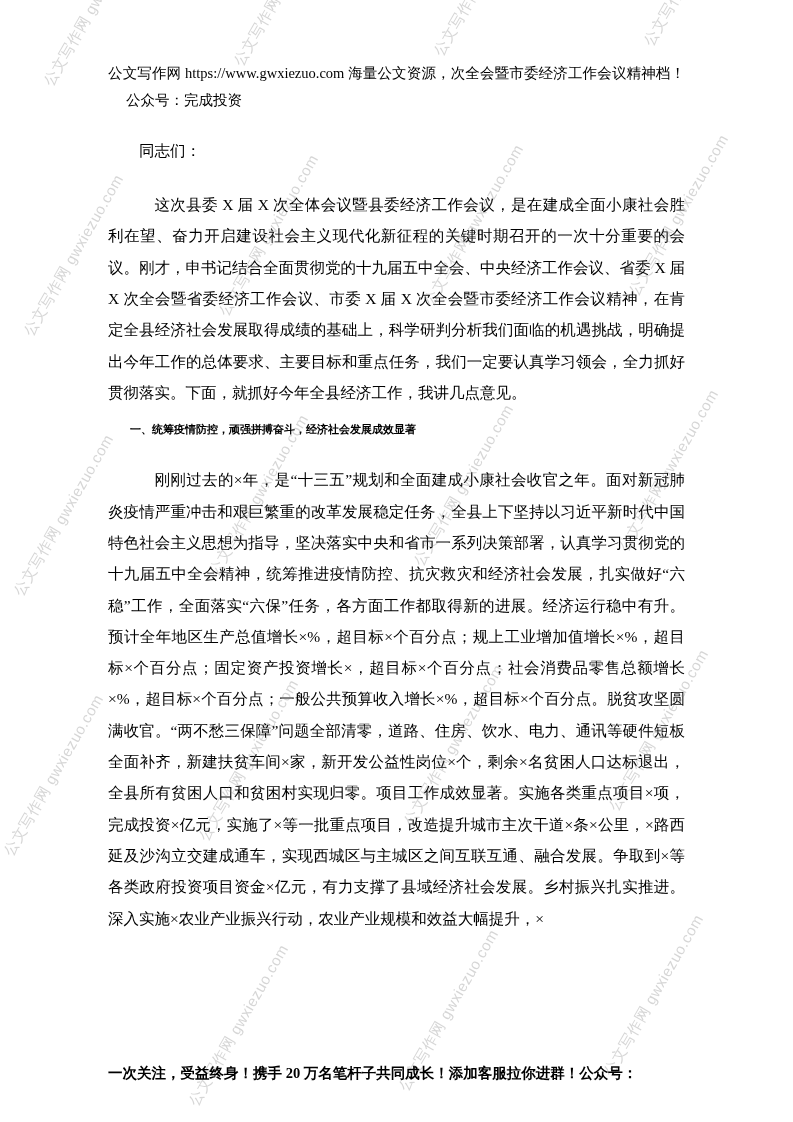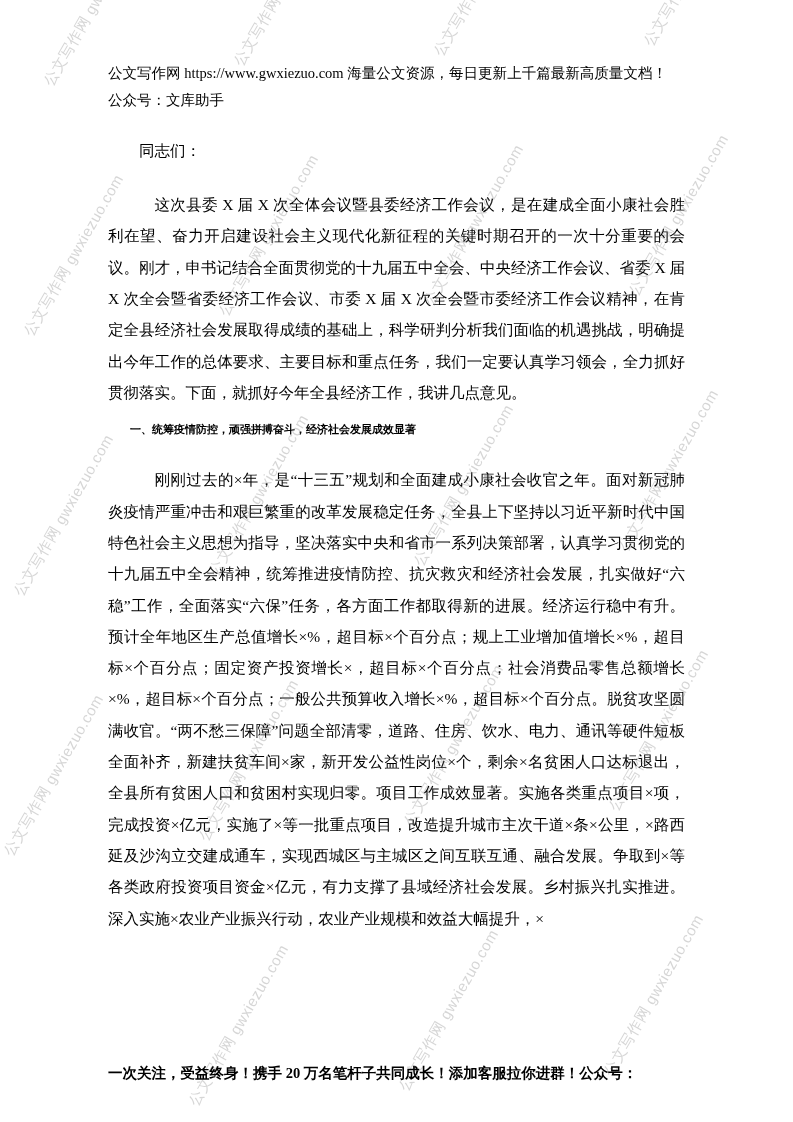--- a/index.html
+++ b/index.html
@@ -126,21 +126,21 @@
     <div class="wm" style="left:0px; top:850px;">公文写作网 gwxiezuo.com</div>
     <div class="wm" style="left:195px; top:835px;">公文写作网 gwxiezuo.com</div>
     <div class="wm" style="left:400px; top:820px;">公文写作网 gwxiezuo.com</div>
     <div class="wm" style="left:605px; top:805px;">公文写作网 gwxiezuo.com</div>
     <div class="wm" style="left:185px; top:1100px;">公文写作网 gwxiezuo.com</div>
     <div class="wm" style="left:395px; top:1085px;">公文写作网 gwxiezuo.com</div>
     <div class="wm" style="left:600px; top:1070px;">公文写作网 gwxiezuo.com</div>
   </div>
 
   <div class="header-note">
-    <span>公文写作网 https://www.gwxiezuo.com 海量公文资源，每日更新上千篇最新高质量文</span><span>档！</span><span class="gap"></span><span>公众号：文库助手</span>
+    <span>公文写作网 https://www.gwxiezuo.com 海量公文资源，次全会暨市委经济工作会议精神</span><span>档！</span><span class="gap"></span><span>公众号：完成投资</span>
   </div>
 
 
   <div class="salutation">同志们：</div>
 
   <p class="body-par">这次县委 X 届 X 次全体会议暨县委经济工作会议，是在建成全面小康社会胜利在望、奋力开启建设社会主义现代化新征程的关键时期召开的一次十分重要的会议。刚才，申书记结合全面贯彻党的十九届五中全会、中央经济工作会议、省委 X 届 X 次全会暨省委经济工作会议、市委 X 届 X 次全会暨市委经济工作会议精神，在肯定全县经济社会发展取得成绩的基础上，科学研判分析我们面临的机遇挑战，明确提出今年工作的总体要求、主要目标和重点任务，我们一定要认真学习领会，全力抓好贯彻落实。下面，就抓好今年全县经济工作，我讲几点意见。</p>
 
   <p class="section-head">一、统筹疫情防控，顽强拼搏奋斗，经济社会发展成效显著</p>
 
   <p class="body-par">刚刚过去的×年，是“十三五”规划和全面建成小康社会收官之年。面对新冠肺炎疫情严重冲击和艰巨繁重的改革发展稳定任务，全县上下坚持以习近平新时代中国特色社会主义思想为指导，坚决落实中央和省市一系列决策部署，认真学习贯彻党的十九届五中全会精神，统筹推进疫情防控、抗灾救灾和经济社会发展，扎实做好“六稳”工作，全面落实“六保”任务，各方面工作都取得新的进展。经济运行稳中有升。预计全年地区生产总值增长×%，超目标×个百分点；规上工业增加值增长×%，超目标×个百分点；固定资产投资增长×，超目标×个百分点；社会消费品零售总额增长×%，超目标×个百分点；一般公共预算收入增长×%，超目标×个百分点。脱贫攻坚圆满收官。“两不愁三保障”问题全部清零，道路、住房、饮水、电力、通讯等硬件短板全面补齐，新建扶贫车间×家，新开发公益性岗位×个，剩余×名贫困人口达标退出，全县所有贫困人口和贫困村实现归零。项目工作成效显著。实施各类重点项目×项，完成投资×亿元，实施了×等一批重点项目，改造提升城市主次干道×条×公里，×路西延及沙沟立交建成通车，实现西城区与主城区之间互联互通、融合发展。争取到×等各类政府投资项目资金×亿元，有力支撑了县域经济社会发展。乡村振兴扎实推进。深入实施×农业产业振兴行动，农业产业规模和效益大幅提升，×</p>

